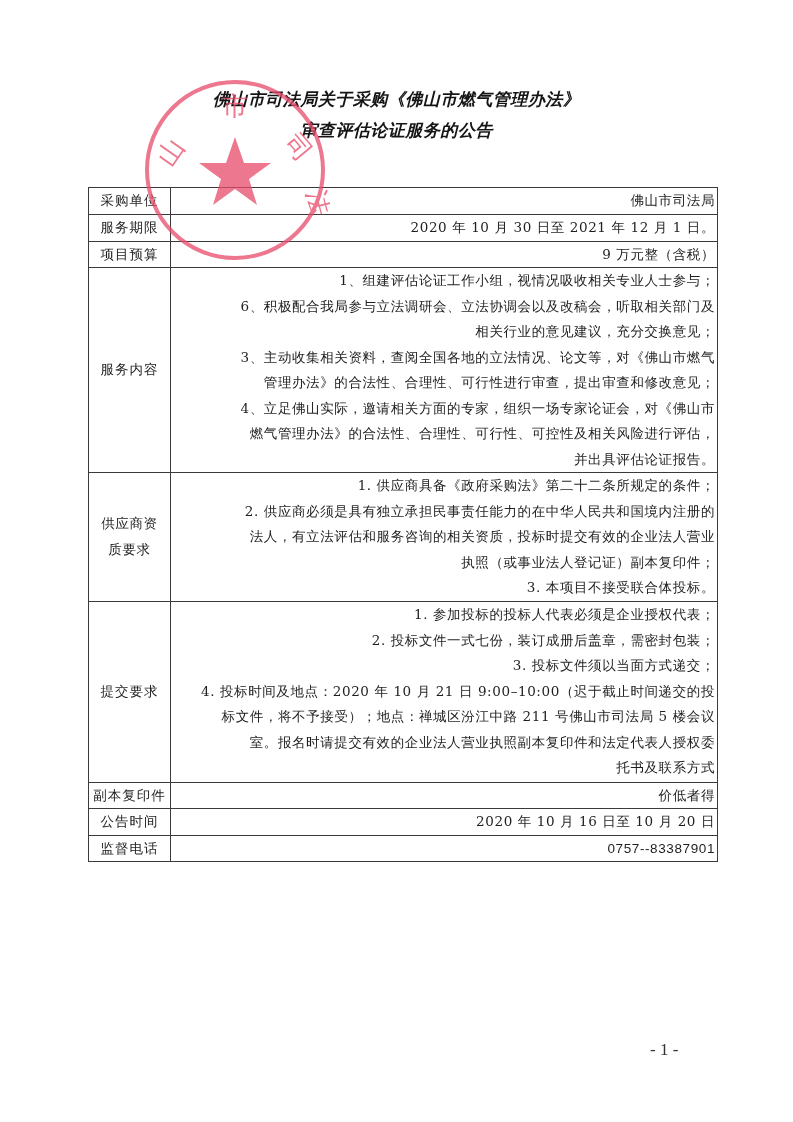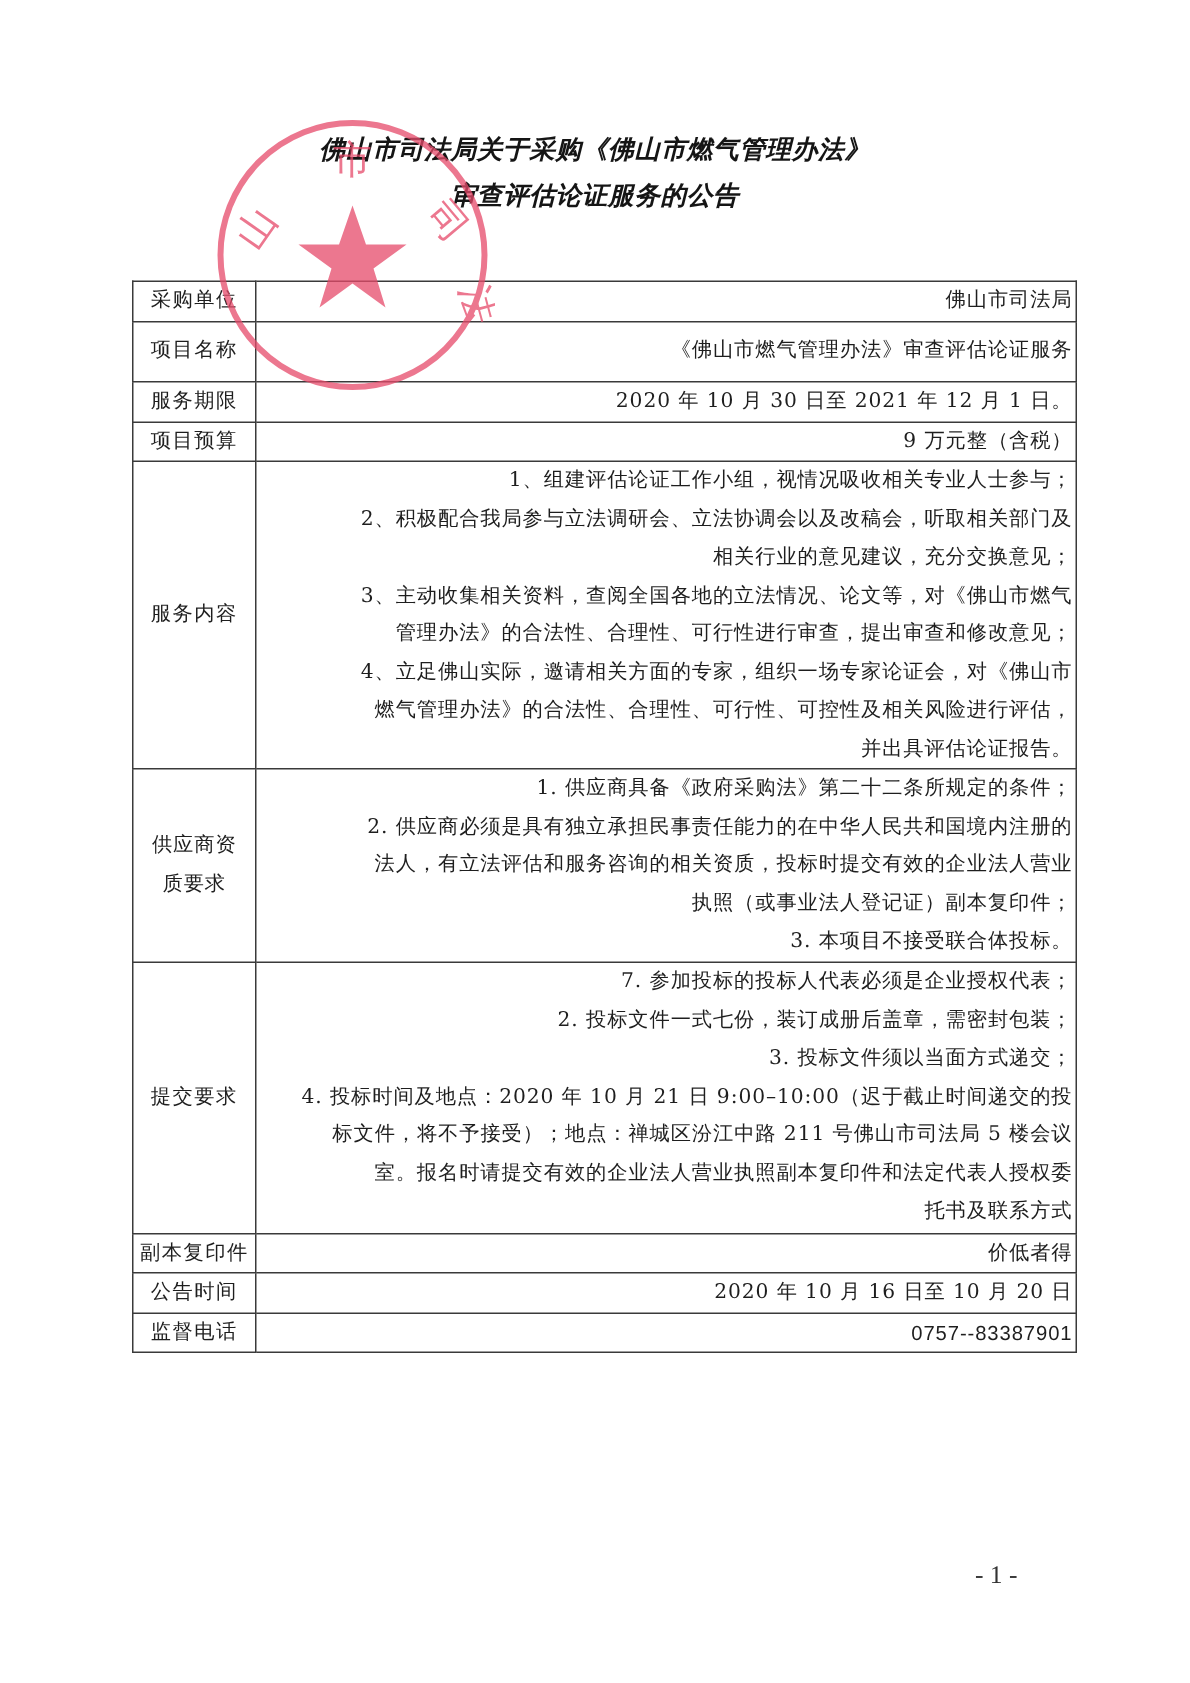--- a/index.html
+++ b/index.html
@@ -65,43 +65,37 @@
       <col style="width:82px">
       <col>
     </colgroup>
   <tbody>
       <tr style="height:26px">
     <td class="label">采购单位</td>
     <td class="value">
           <span class="line">佛山市司法局</span>
         </td>
   </tr>
-  <tr style="height:40px">
-    <td class="label">项目名称</td>
-    <td class="value">
-          <span class="line">《佛山市燃气管理办法》审查评估论证服务</span>
-        </td>
-  </tr>
   <tr style="height:27px">
     <td class="label">服务期限</td>
     <td class="value">
           <span class="line">2020 年 10 月 30 日至 2021 年 12 月 1 日。</span>
         </td>
   </tr>
   <tr style="height:22px">
     <td class="label">项目预算</td>
     <td class="value">
           <span class="line">9 万元整（含税）</span>
         </td>
   </tr>
   <tr style="height:201px">
     <td class="label">服务内容</td>
     <td class="value">
       <span class="line">1、组建评估论证工作小组，视情况吸收相关专业人士参与；</span>
-      <span class="line">2、积极配合我局参与立法调研会、立法协调会以及改稿会，听取相关部门及</span>
+      <span class="line">6、积极配合我局参与立法调研会、立法协调会以及改稿会，听取相关部门及</span>
       <span class="line">相关行业的意见建议，充分交换意见；</span>
       <span class="line">3、主动收集相关资料，查阅全国各地的立法情况、论文等，对《佛山市燃气</span>
       <span class="line">管理办法》的合法性、合理性、可行性进行审查，提出审查和修改意见；</span>
       <span class="line">4、立足佛山实际，邀请相关方面的专家，组织一场专家论证会，对《佛山市</span>
       <span class="line">燃气管理办法》的合法性、合理性、可行性、可控性及相关风险进行评估，</span>
       <span class="line">并出具评估论证报告。</span>
     </td>
   </tr>
   <tr style="height:127px">
     <td class="label">
@@ -112,21 +106,21 @@
       <span class="line">1. 供应商具备《政府采购法》第二十二条所规定的条件；</span>
       <span class="line">2. 供应商必须是具有独立承担民事责任能力的在中华人民共和国境内注册的</span>
       <span class="line">法人，有立法评估和服务咨询的相关资质，投标时提交有效的企业法人营业</span>
       <span class="line">执照（或事业法人登记证）副本复印件；</span>
       <span class="line">3. 本项目不接受联合体投标。</span>
     </td>
   </tr>
   <tr style="height:181px">
     <td class="label">提交要求</td>
     <td class="value">
-      <span class="line">7. 参加投标的投标人代表必须是企业授权代表；</span>
+      <span class="line">1. 参加投标的投标人代表必须是企业授权代表；</span>
       <span class="line">2. 投标文件一式七份，装订成册后盖章，需密封包装；</span>
       <span class="line">3. 投标文件须以当面方式递交；</span>
       <span class="line">4. 投标时间及地点：2020 年 10 月 21 日 9:00–10:00（迟于截止时间递交的投</span>
       <span class="line">标文件，将不予接受）；地点：禅城区汾江中路 211 号佛山市司法局 5 楼会议</span>
       <span class="line">室。报名时请提交有效的企业法人营业执照副本复印件和法定代表人授权委</span>
       <span class="line">托书及联系方式</span>
     </td>
   </tr>
   <tr style="height:25px">
     <td class="label">副本复印件</td>

